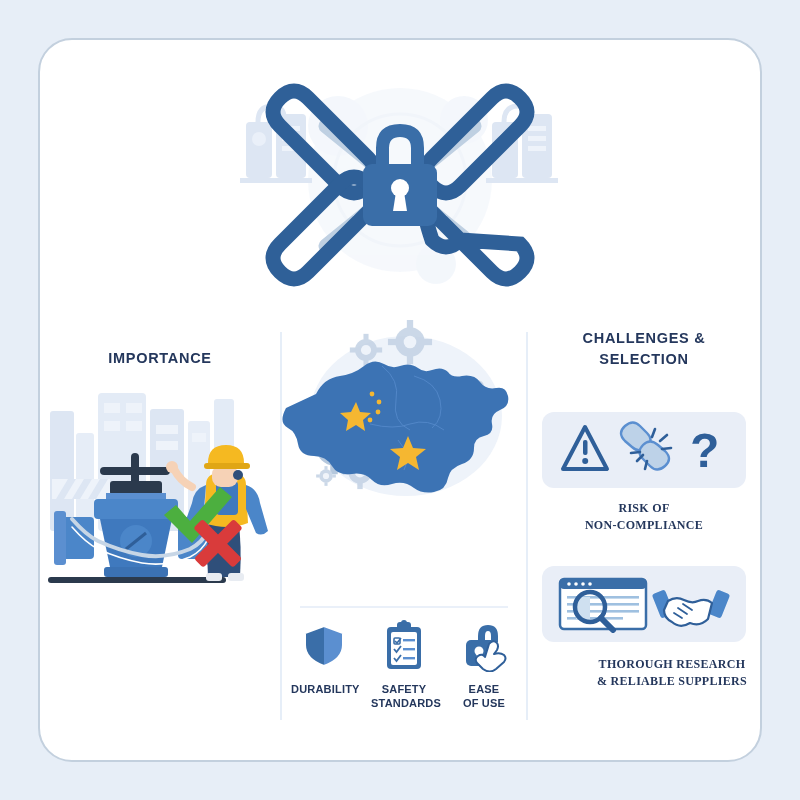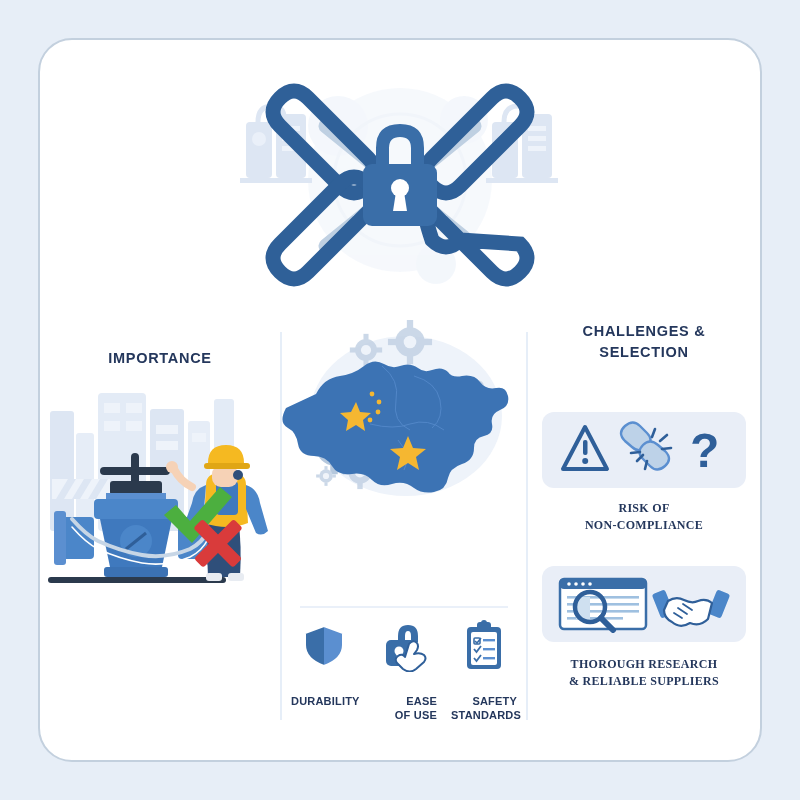--- a/index.html
+++ b/index.html
@@ -38,52 +38,52 @@
 
   .col-title{
     color:#24375c;
     font-weight:bold;
     font-size:14.5px;
     letter-spacing:.7px;
     text-align:center;
     line-height:1.45;
     margin-top:28px;
   }
-  .col-challenges .col-title{margin-top:1px;}
+  .col-challenges .col-title{margin-top:8px;}
 
   .illus{position:relative;width:100%;}
 
   
   .mid-divider{
     position:absolute;left:18px;top:286px;width:208px;height:2px;background:#eaf0f9;
   }
   .trio{
     position:absolute;left:0;top:300px;width:244px;
     display:flex;justify-content:center;align-items:flex-start;gap:14px;
   }
   .trio-item{width:66px;text-align:center;}
   .trio-label{
-    margin-top:19px;color:#24375c;font-weight:bold;font-size:11px;
-    line-height:1.25;letter-spacing:.2px;text-align:right;
+    margin-top:7px;color:#24375c;font-weight:bold;font-size:11px;
+    line-height:1.25;letter-spacing:.2px;
   }
 
   
   .chip{
     position:absolute;left:14px;width:204px;height:76px;
     background:#e9eef7;border-radius:12px;
     display:flex;align-items:center;justify-content:center;
   }
   .chip.c1{top:92px;}
   .chip.c2{top:246px;}
   .chip-label{
     position:absolute;left:0;width:232px;text-align:center;
     color:#24375c;font-weight:bold;font-size:12px;line-height:1.45;letter-spacing:.3px;font-family:Liberation Serif, serif;
   }
   .chip-label.l1{top:180px;}
-  .chip-label.l2{top:336px;}
+  .chip-label.l2{top:336px;padding-left:28px;}
 </style>
 </head>
 <body>
 
 <div class="page">
   <div class="card">
 
     <div class="hero">
       <svg width="340" height="250" viewBox="0 0 340 250">
 
@@ -323,51 +323,51 @@
         <div class="trio">
 
           <div class="trio-item">
             <svg width="56" height="52" viewBox="0 0 56 52">
               <path d="M28 3 L50 11 v14 q0 16 -22 24 Q6 41 6 25 V11 Z" fill="#ffffff"></path>
               <path d="M28 6 L47 13 v12 q0 14 -19 21 Q9 39 9 25 V13 Z" fill="#3a6ea8"></path>
               <path d="M28 6 L47 13 v12 q0 14 -19 21 Z" fill="#5b8fd0"></path>
               <path d="M28 6 L47 13 v12 q0 14 -19 21 Q9 39 9 25 V13 Z" fill="none" stroke="#ffffff" stroke-width="2"></path>
             </svg>
             <div class="trio-label">DURABILITY</div>
-          </div>
-
-          <div class="trio-item">
-            <svg width="56" height="52" viewBox="0 0 56 52">
-              <path d="M22 16 q0 -11 10 -11 q10 0 10 11 v6 h-7 v-6 q0 -5 -3 -5 q-3 0 -3 5 v6 h-7 Z" fill="#3a6ea8"></path>
-              <rect x="10" y="20" width="30" height="26" rx="5" fill="#3a6ea8"></rect>
-              <circle cx="23" cy="31" r="4.5" fill="#ffffff"></circle>
-              <path d="M21 34 h4 l1.6 8 h-7.2 Z" fill="#ffffff"></path>
-              <g>
-                <path d="M33 24 q4 -5 8 -1 q2 3 0 7 l-3 4 q6 -2 10 1 q3 3 0 7 l-8 7 q-6 5 -13 0 l-6 -6 q-3 -4 1 -7 q4 -3 7 1 Z" fill="#ffffff" stroke="#2f5f99" stroke-width="2" stroke-linejoin="round"></path>
-              </g>
-            </svg>
-            <div class="trio-label">EASE<br>OF USE</div>
           </div>
 
           <div class="trio-item">
             <svg width="56" height="52" viewBox="0 0 56 52">
               <rect x="11" y="7" width="34" height="42" rx="4" fill="#3a6ea8"></rect>
               <rect x="15" y="12" width="26" height="33" rx="2" fill="#ffffff"></rect>
               <rect x="21" y="2" width="14" height="9" rx="3" fill="#3a6ea8"></rect>
               <circle cx="28" cy="3" r="3" fill="#3a6ea8"></circle>
               <rect x="18" y="18" width="6" height="6" rx="1" fill="none" stroke="#3a6ea8" stroke-width="1.6"></rect>
               <path d="M19 21 l2 2 l4 -5" stroke="#3a6ea8" stroke-width="1.6" fill="none"></path>
               <rect x="27" y="19" width="12" height="2.4" fill="#5b8fd0"></rect>
               <path d="M18 29 l2.5 3 l4.5 -6" stroke="#3a6ea8" stroke-width="1.8" fill="none"></path>
               <rect x="27" y="28" width="12" height="2.4" fill="#5b8fd0"></rect>
               <path d="M18 38 l2.5 3 l4.5 -6" stroke="#3a6ea8" stroke-width="1.8" fill="none"></path>
               <rect x="27" y="37" width="12" height="2.4" fill="#5b8fd0"></rect>
             </svg>
             <div class="trio-label">SAFETY<br>STANDARDS</div>
           </div>
+
+          <div class="trio-item">
+            <svg width="56" height="52" viewBox="0 0 56 52">
+              <path d="M22 16 q0 -11 10 -11 q10 0 10 11 v6 h-7 v-6 q0 -5 -3 -5 q-3 0 -3 5 v6 h-7 Z" fill="#3a6ea8"></path>
+              <rect x="10" y="20" width="30" height="26" rx="5" fill="#3a6ea8"></rect>
+              <circle cx="23" cy="31" r="4.5" fill="#ffffff"></circle>
+              <path d="M21 34 h4 l1.6 8 h-7.2 Z" fill="#ffffff"></path>
+              <g>
+                <path d="M33 24 q4 -5 8 -1 q2 3 0 7 l-3 4 q6 -2 10 1 q3 3 0 7 l-8 7 q-6 5 -13 0 l-6 -6 q-3 -4 1 -7 q4 -3 7 1 Z" fill="#ffffff" stroke="#2f5f99" stroke-width="2" stroke-linejoin="round"></path>
+              </g>
+            </svg>
+            <div class="trio-label">EASE<br>OF USE</div>
+          </div>
         </div>
       </div>
 
       <div class="col col-challenges">
         <div class="col-title">CHALLENGES &amp;<br>SELECTION</div>
 
         <div class="chip c1">
           <svg width="170" height="58" viewBox="0 0 170 58">
             <g>
               <path d="M26 6 L48 48 H4 Z" fill="none" stroke="#2f5f99" stroke-width="4" stroke-linejoin="round"></path>

